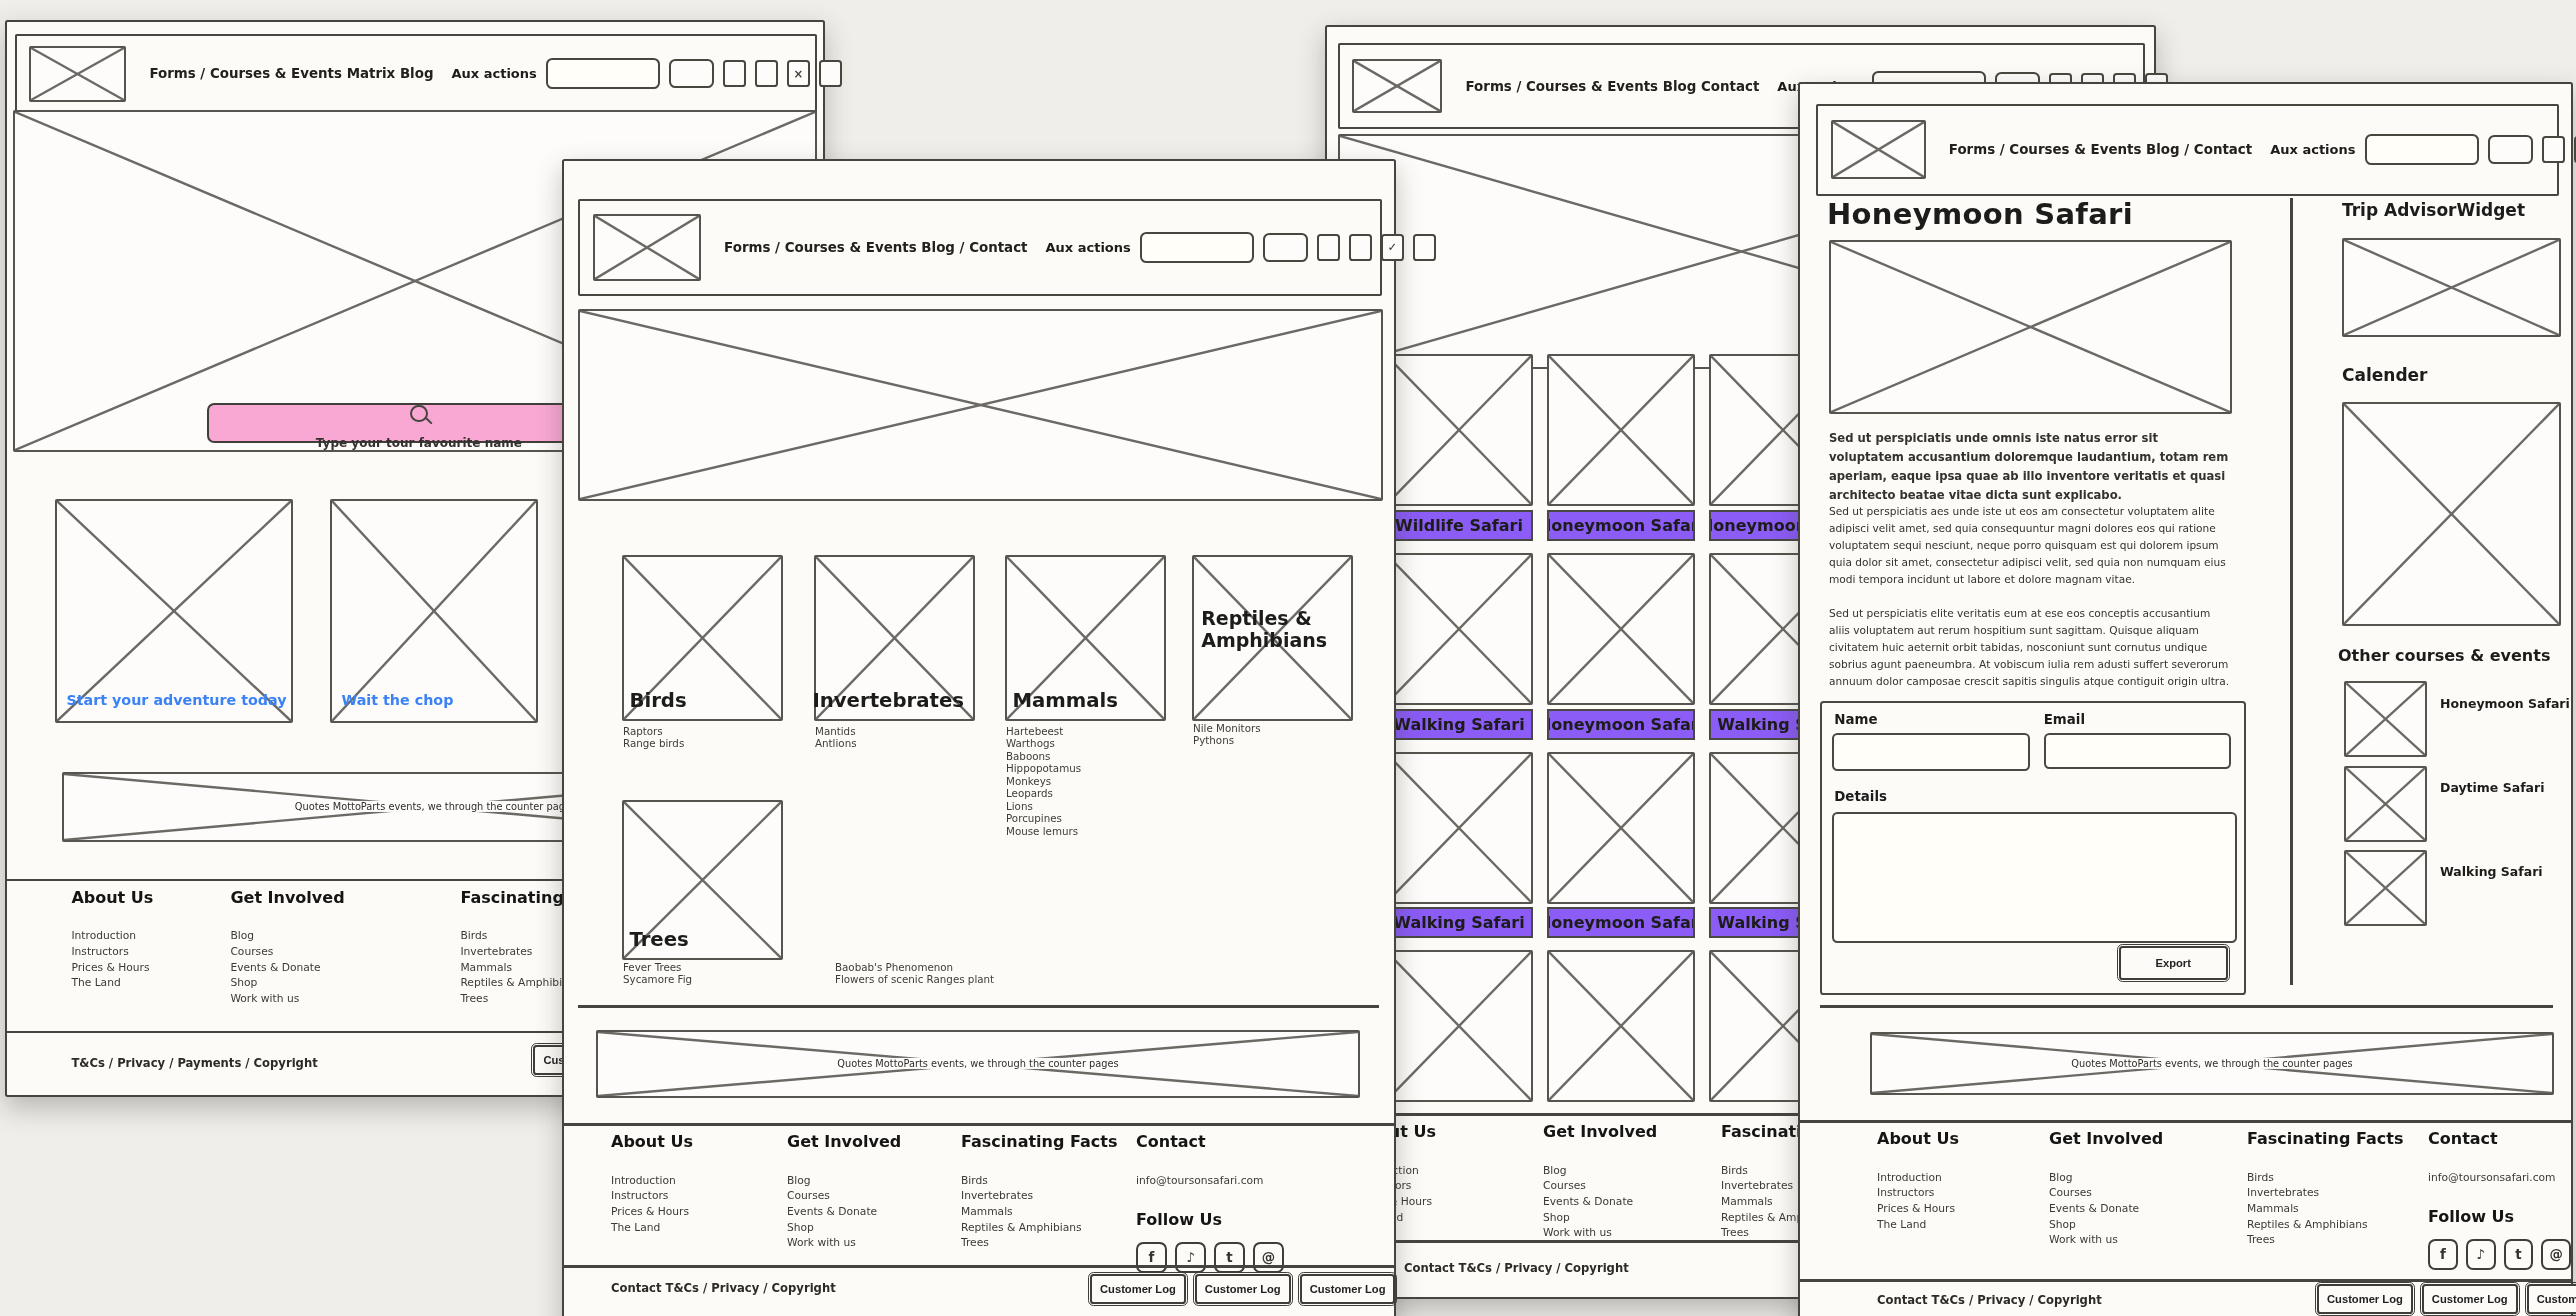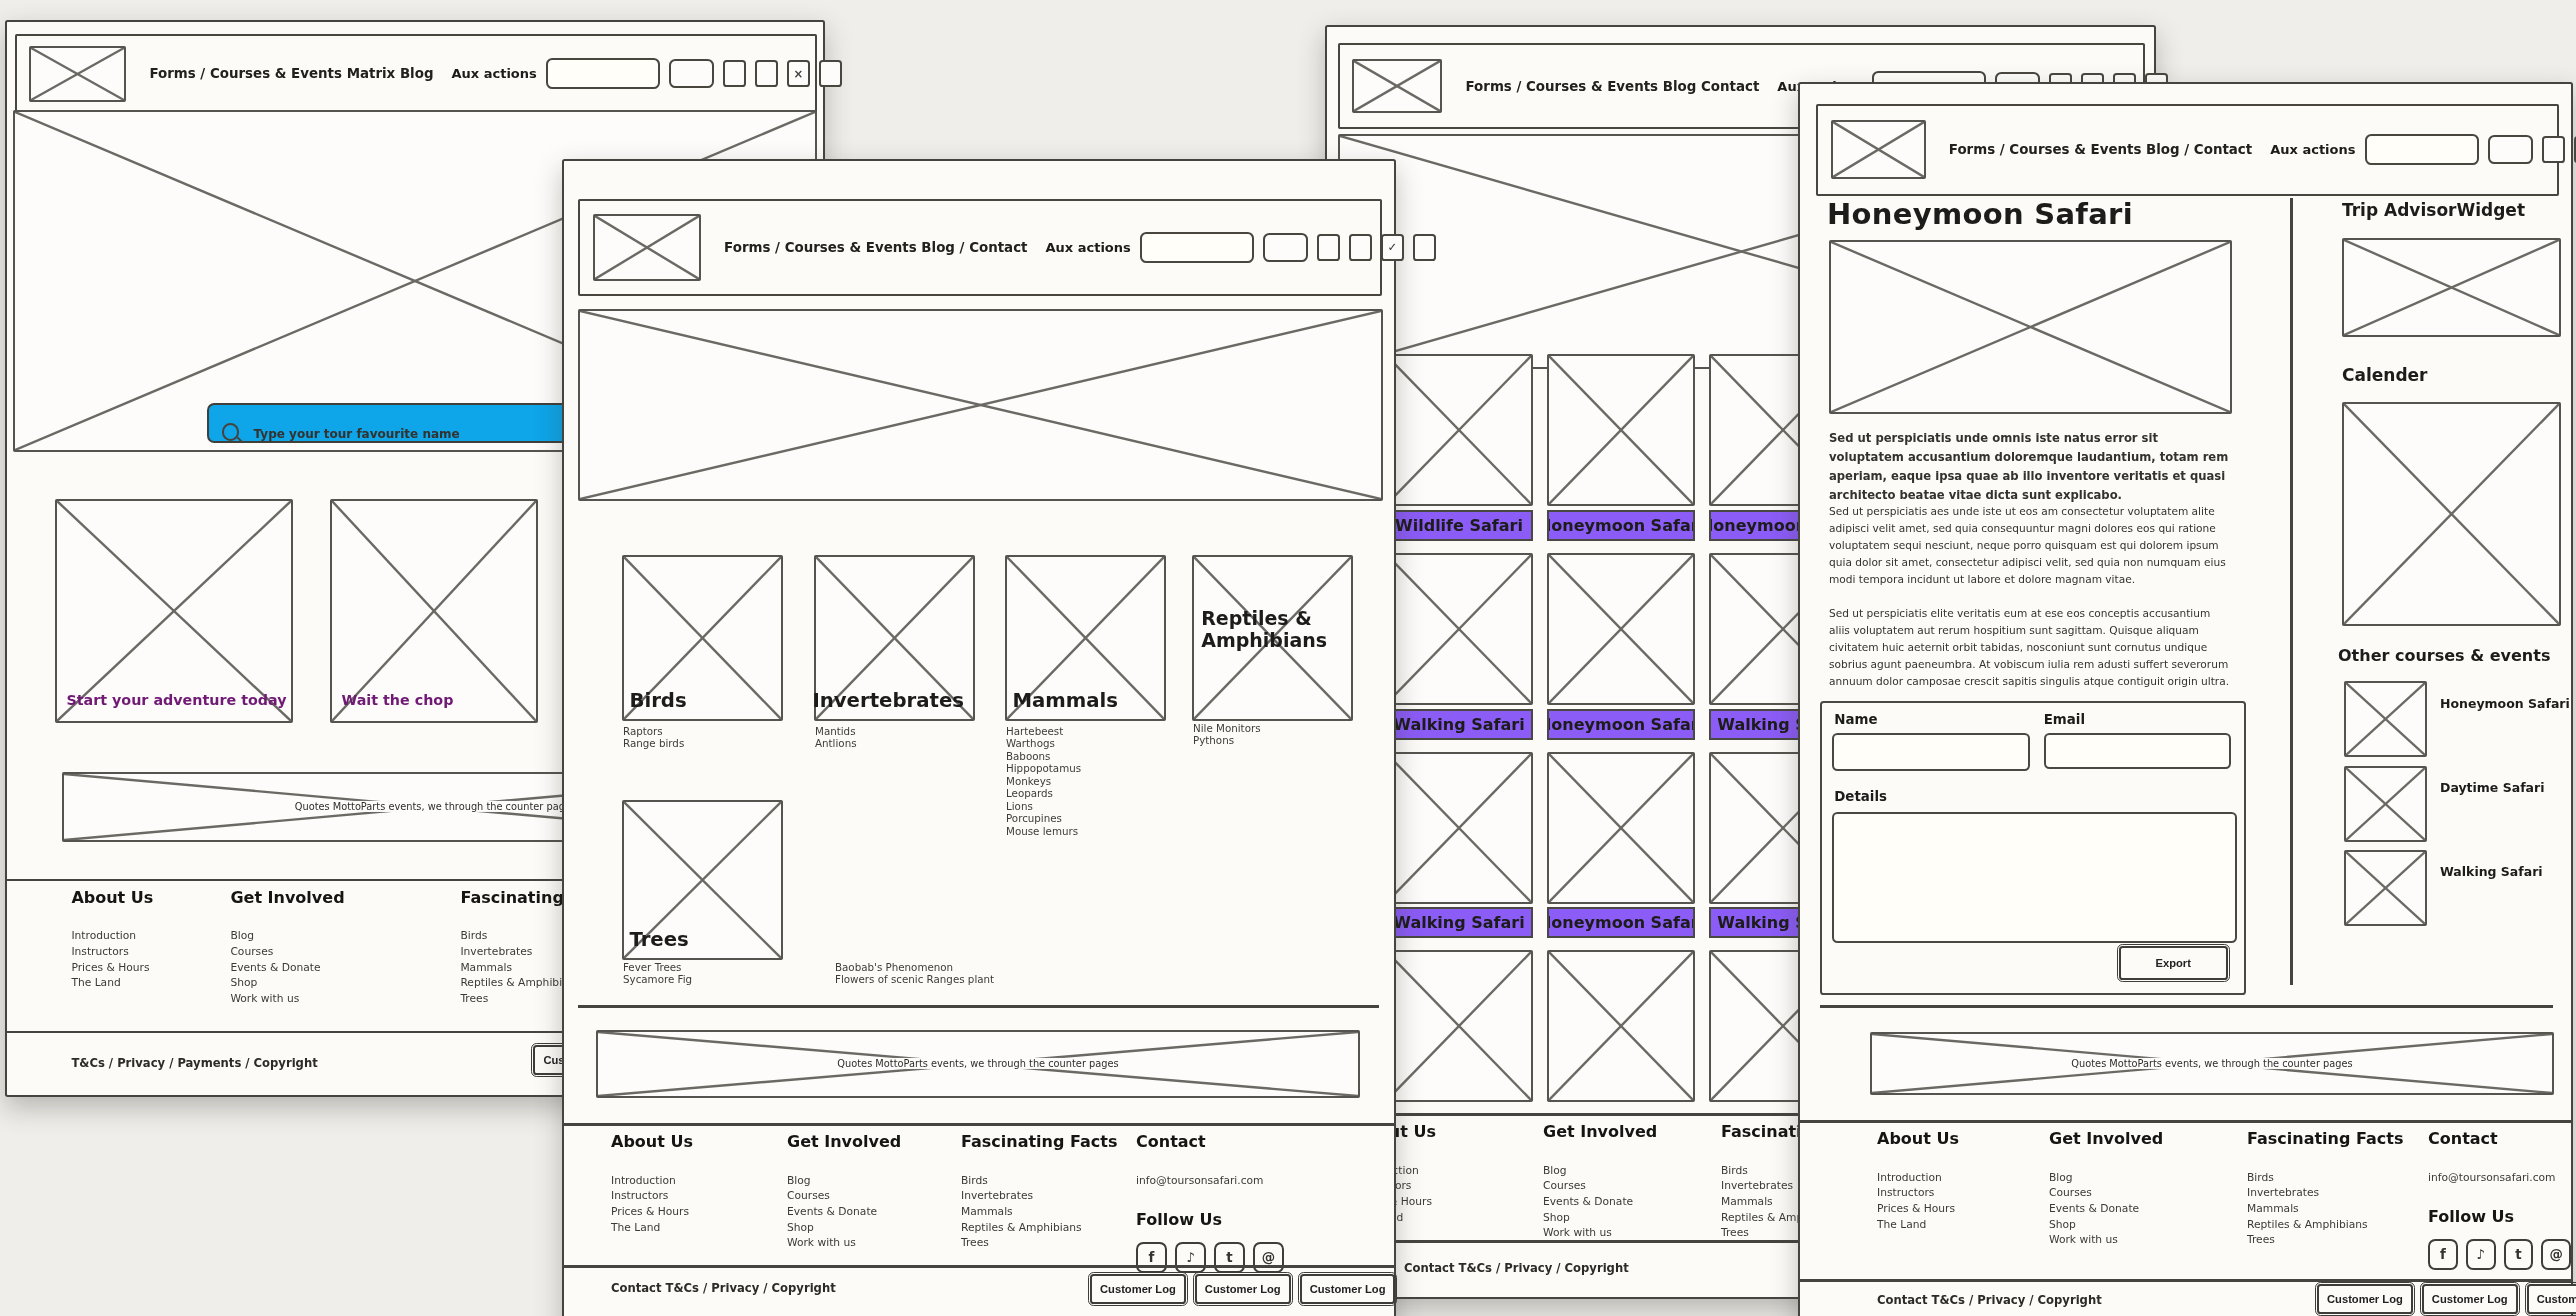--- a/index.html
+++ b/index.html
@@ -24,41 +24,41 @@
   .nav{font-weight:bold;font-size:13.4px;margin-left:14.3px;white-space:nowrap;color:#22211e;}
   .sp{flex:1;}
   .aux{font-size:13px;font-weight:bold;white-space:nowrap;}
   .srch{width:106px;height:25px;border:2.2px solid #48463f;border-radius:6.3px;background:#fffef9;flex:none;}
   .hbtn{width:41px;height:25px;border:2.2px solid #48463f;border-radius:6.3px;background:#fdfcfa;flex:none;}
   .ico{width:19px;height:22.4px;border:2.1px solid #48463f;border-radius:3.6px;background:#fdfcfa;flex:none;
        display:flex;align-items:center;justify-content:center;font-size:11.6px;font-weight:bold;color:#45433e;}
   
   .hr{position:absolute;background:#45443f;height:2.7px;}
   .vr{position:absolute;background:#45443f;width:2.7px;}
-  .boxlabel{position:absolute;left:9px;bottom:12.5px;font-weight:bold;color:#701a75;white-space:nowrap;}
+  .boxlabel{position:absolute;left:9px;bottom:12.5px;font-weight:bold;color:#3b82f6;white-space:nowrap;}
   .clabel{position:absolute;left:5.4px;bottom:7.2px;font-size:19.7px;font-weight:bold;white-space:nowrap;}
   .cap{position:absolute;left:0;right:0;top:50%;transform:translateY(-55%);text-align:center;
        font-size:9.8px;color:#2e2d2a;}
   .cap span{background:#fdfcfa;padding:0 7.2px;position:relative;z-index:2;}
   .catlist{position:absolute;font-size:10.3px;line-height:11.6px;color:#3d3c38;}
   .catlist div{margin-bottom:0.9px;}
   .fh{font-size:16px;font-weight:bold;color:#151513;white-space:nowrap;}
   .fcol{position:absolute;width:163px;}
   .flist{list-style:none;margin:21.5px 0 0 0;padding:0;font-size:10.7px;line-height:15.7px;color:#3b3a36;}
   .femail{margin-top:23px;font-size:10.7px;color:#3b3a36;white-space:nowrap;}
   .follow{margin-top:23px;}
   .socrow{margin-top:13.4px;display:flex;gap:8px;}
   .soc{width:27px;height:27px;border:2.2px solid #3e3d39;border-radius:7.2px;background:#fcfbf8;
        display:flex;align-items:center;justify-content:center;font-size:13.4px;font-weight:bold;color:#34332f;}
   .legal{position:absolute;font-size:11.6px;font-weight:bold;color:#2c2b28;white-space:nowrap;}
   .btnrow{position:absolute;display:flex;gap:9px;}
   .btn{border:2.1px solid #3e3d39;outline:1.4px solid #3e3d39;outline-offset:1.8px;border-radius:3.6px;
        background:#fcfbf8;font-size:11.2px;font-weight:bold;padding:7.2px 8px;white-space:nowrap;color:#222;}
-  .searchbar{position:absolute;display:flex;align-items:flex-end;gap:14.3px;border:2.3px solid #403f3a;
-       border-radius:7.2px;background:#0ea5e9;padding:0 12.5px;}
+  .searchbar{position:absolute;display:flex;align-items:center;gap:14.3px;border:2.3px solid #403f3a;
+       border-radius:7.2px;background:#f9a8d4;padding:0 12.5px;flex-direction:column;}
   .mag{position:relative;width:13.4px;height:13.4px;border:2.3px solid #45443f;border-radius:50%;flex:none;}
   .mag::after{content:"";position:absolute;width:8px;height:2.3px;background:#45443f;
        transform:rotate(45deg);right:-7.2px;bottom:-2.7px;border-radius:1.8px;}
   .ph{font-size:12px;font-weight:bold;color:#33322e;}
   .labelbar{position:absolute;border:2.2px solid #4a4843;background:#8b5cf6;height:27px;
        display:flex;align-items:center;justify-content:center;font-size:16px;font-weight:bold;white-space:nowrap;overflow:hidden;}
   .para{position:absolute;width:404px;color:#33322e;}
   .formbox{position:absolute;border:2.3px solid #4a4843;border-radius:3.6px;background:#fcfbf8;}
   .flabel{position:absolute;font-size:13.4px;font-weight:bold;}
   .finput{position:absolute;border:2.2px solid #4a4843;border-radius:5.4px;background:#fffef9;}

